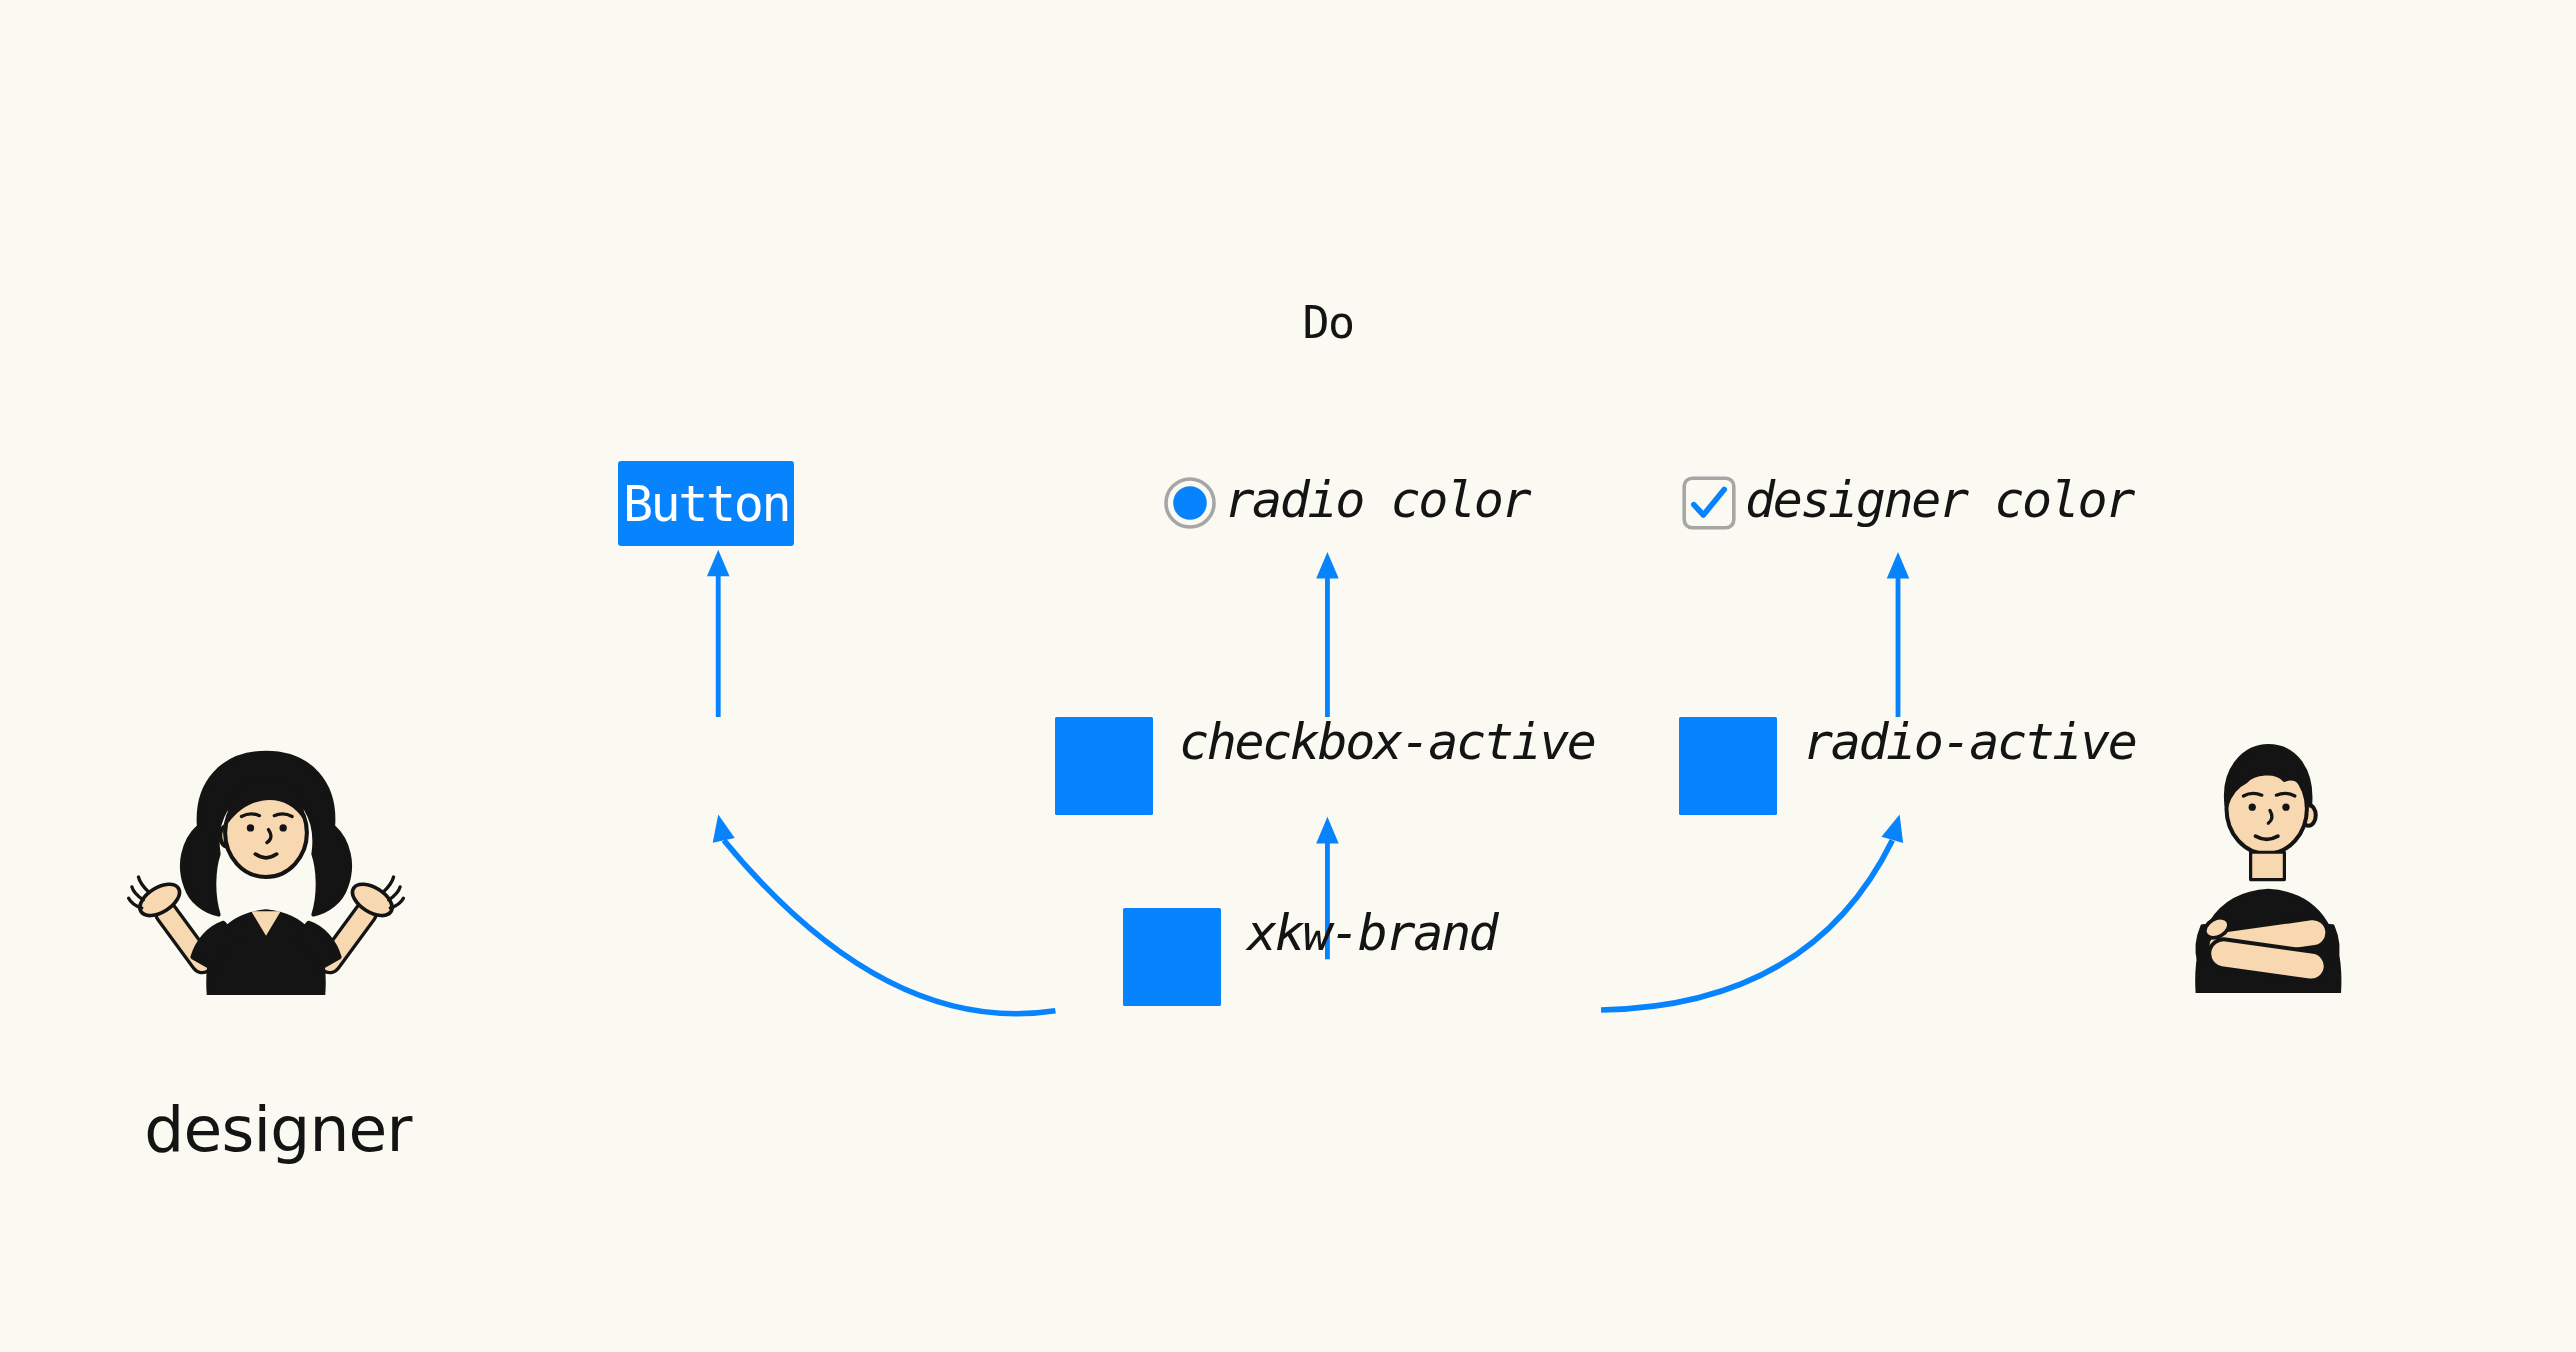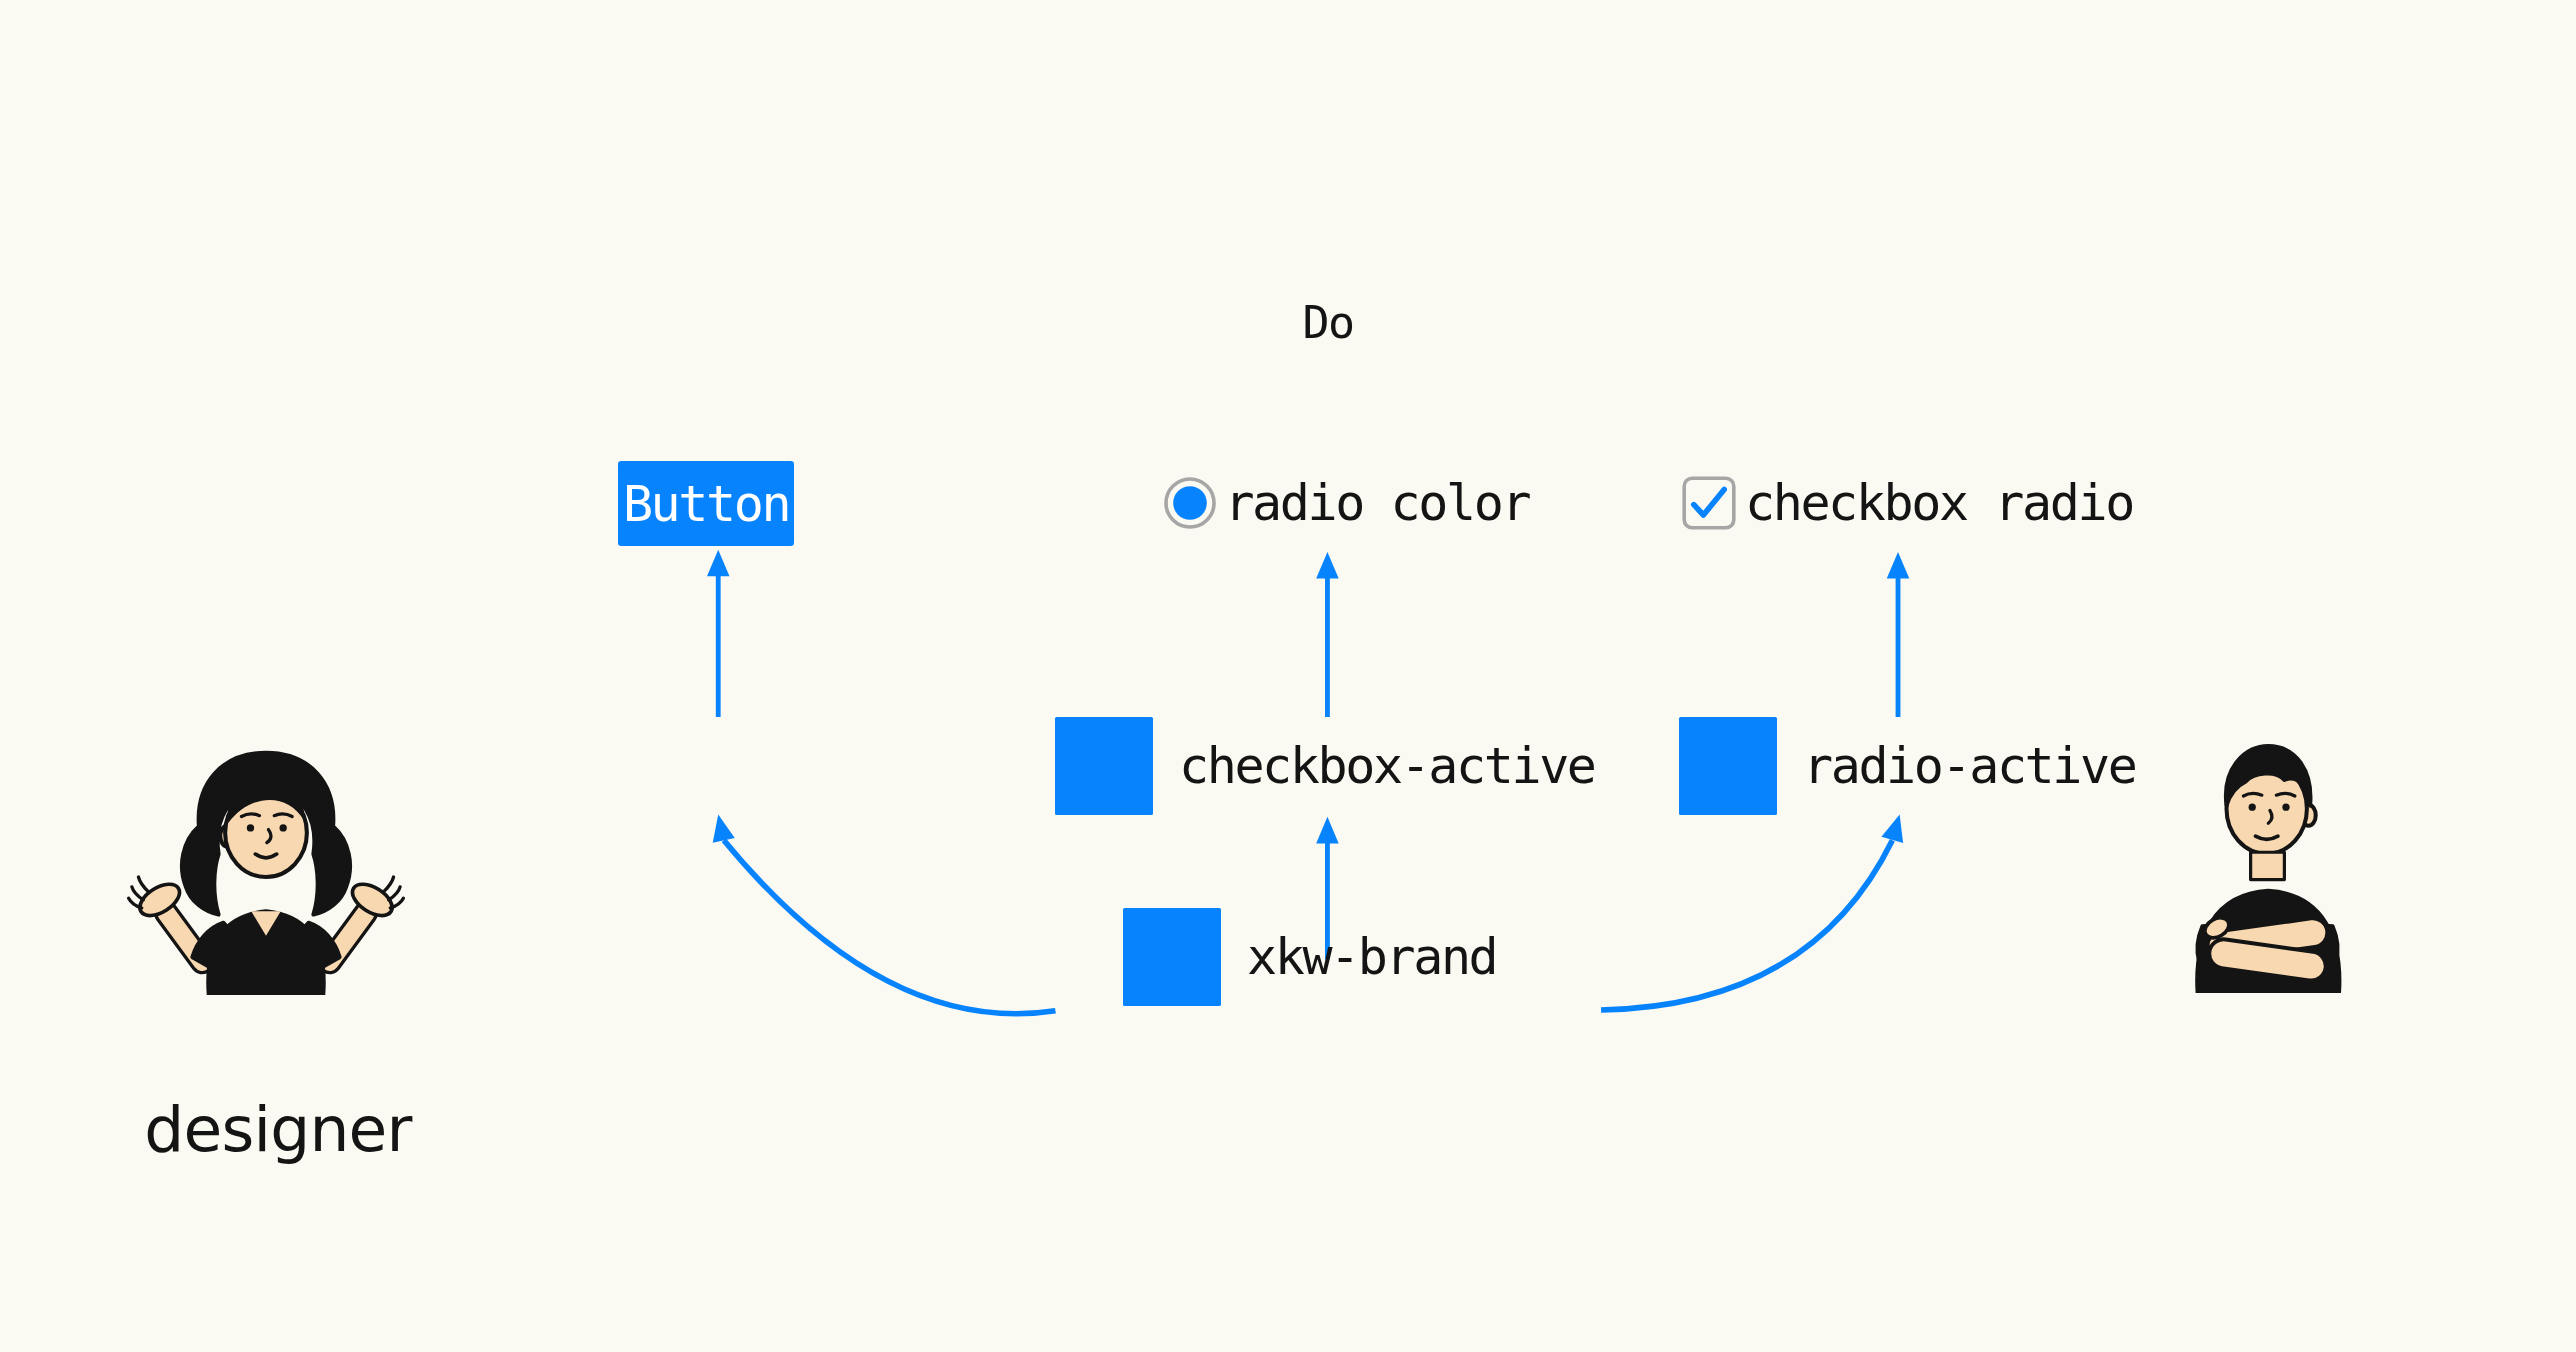--- a/index.html
+++ b/index.html
@@ -8,21 +8,21 @@
   .mono{font-family:"DejaVu Sans Mono",monospace;color:var(--ink,#121212);}
   .sans{font-family:"DejaVu Sans","Liberation Sans",sans-serif;color:var(--ink,#121212);}
   .title{position:absolute;left:1328px;top:296px;transform:translateX(-50%);font-size:45px;letter-spacing:-1.6px;white-space:nowrap;}
   .arrows{position:absolute;left:0;top:0;width:2576px;height:1352px;pointer-events:none;}
   .stem{stroke:var(--accent,#0784fd);stroke-width:6;fill:none;}
   .curve{stroke:var(--accent,#0784fd);stroke-width:7;fill:none;}
   .head{fill:var(--accent,#0784fd);}
   .button-demo{position:absolute;left:618px;top:461px;width:176px;height:85px;background:var(--accent,#0784fd);
     color:var(--button_text,#fff);font-size:50px;letter-spacing:-2.4px;display:flex;align-items:center;justify-content:center;
     border-radius:3.2px;cursor:pointer;}
-  .hgroup{position:absolute;display:flex;align-items:center;gap:26px;white-space:nowrap;}
+  .hgroup{position:absolute;display:flex;align-items:flex-start;gap:26px;white-space:nowrap;font-style:italic;}
   .cg{height:56px;}
   .tg{height:98px;gap:26px;}
   .clabel,.tlabel{font-size:50px;letter-spacing:-2.4px;line-height:1;}
   .cicon{flex:0 0 auto;display:block;}
   .ring{stroke:var(--control_border,#a6a6a6);stroke-width:4.5;fill:none;}
   .dot{fill:var(--accent,#0784fd);}
   .check{stroke:var(--accent,#0784fd);stroke-width:7;fill:none;stroke-linecap:round;stroke-linejoin:round;}
   .swatch{width:98px;height:98px;background:var(--accent,#0784fd);border-radius:1.6px;flex:0 0 auto;}
   .person-label{position:absolute;width:322px;text-align:center;font-size:63px;font-weight:500;letter-spacing:-0.8px;}
   .fig{position:absolute;}
@@ -66,21 +66,21 @@
       <circle class="dot" cx="35" cy="35" r="21"></circle>
     </svg>
     <div class="mono clabel">radio color</div>
   </div>
 
   <div class="hgroup cg" style="left:1681px;top:475px;gap:8px;">
     <svg class="cicon" width="56" height="56" viewBox="0 0 70 70" xmlns="http://www.w3.org/2000/svg">
       <rect class="ring" x="4" y="4" width="62" height="62" rx="10"></rect>
       <path class="check" d="M16 37 L28 50 L54 18"></path>
     </svg>
-    <div class="mono clabel">checkbox radio</div>
+    <div class="mono clabel">designer color</div>
   </div>
 
 
   <div class="hgroup tg" style="left:1055px;top:717px;">
     <div class="swatch"></div>
     <div class="mono tlabel">checkbox-active</div>
   </div>
 
   <div class="hgroup tg" style="left:1679px;top:717px;">
     <div class="swatch"></div>

